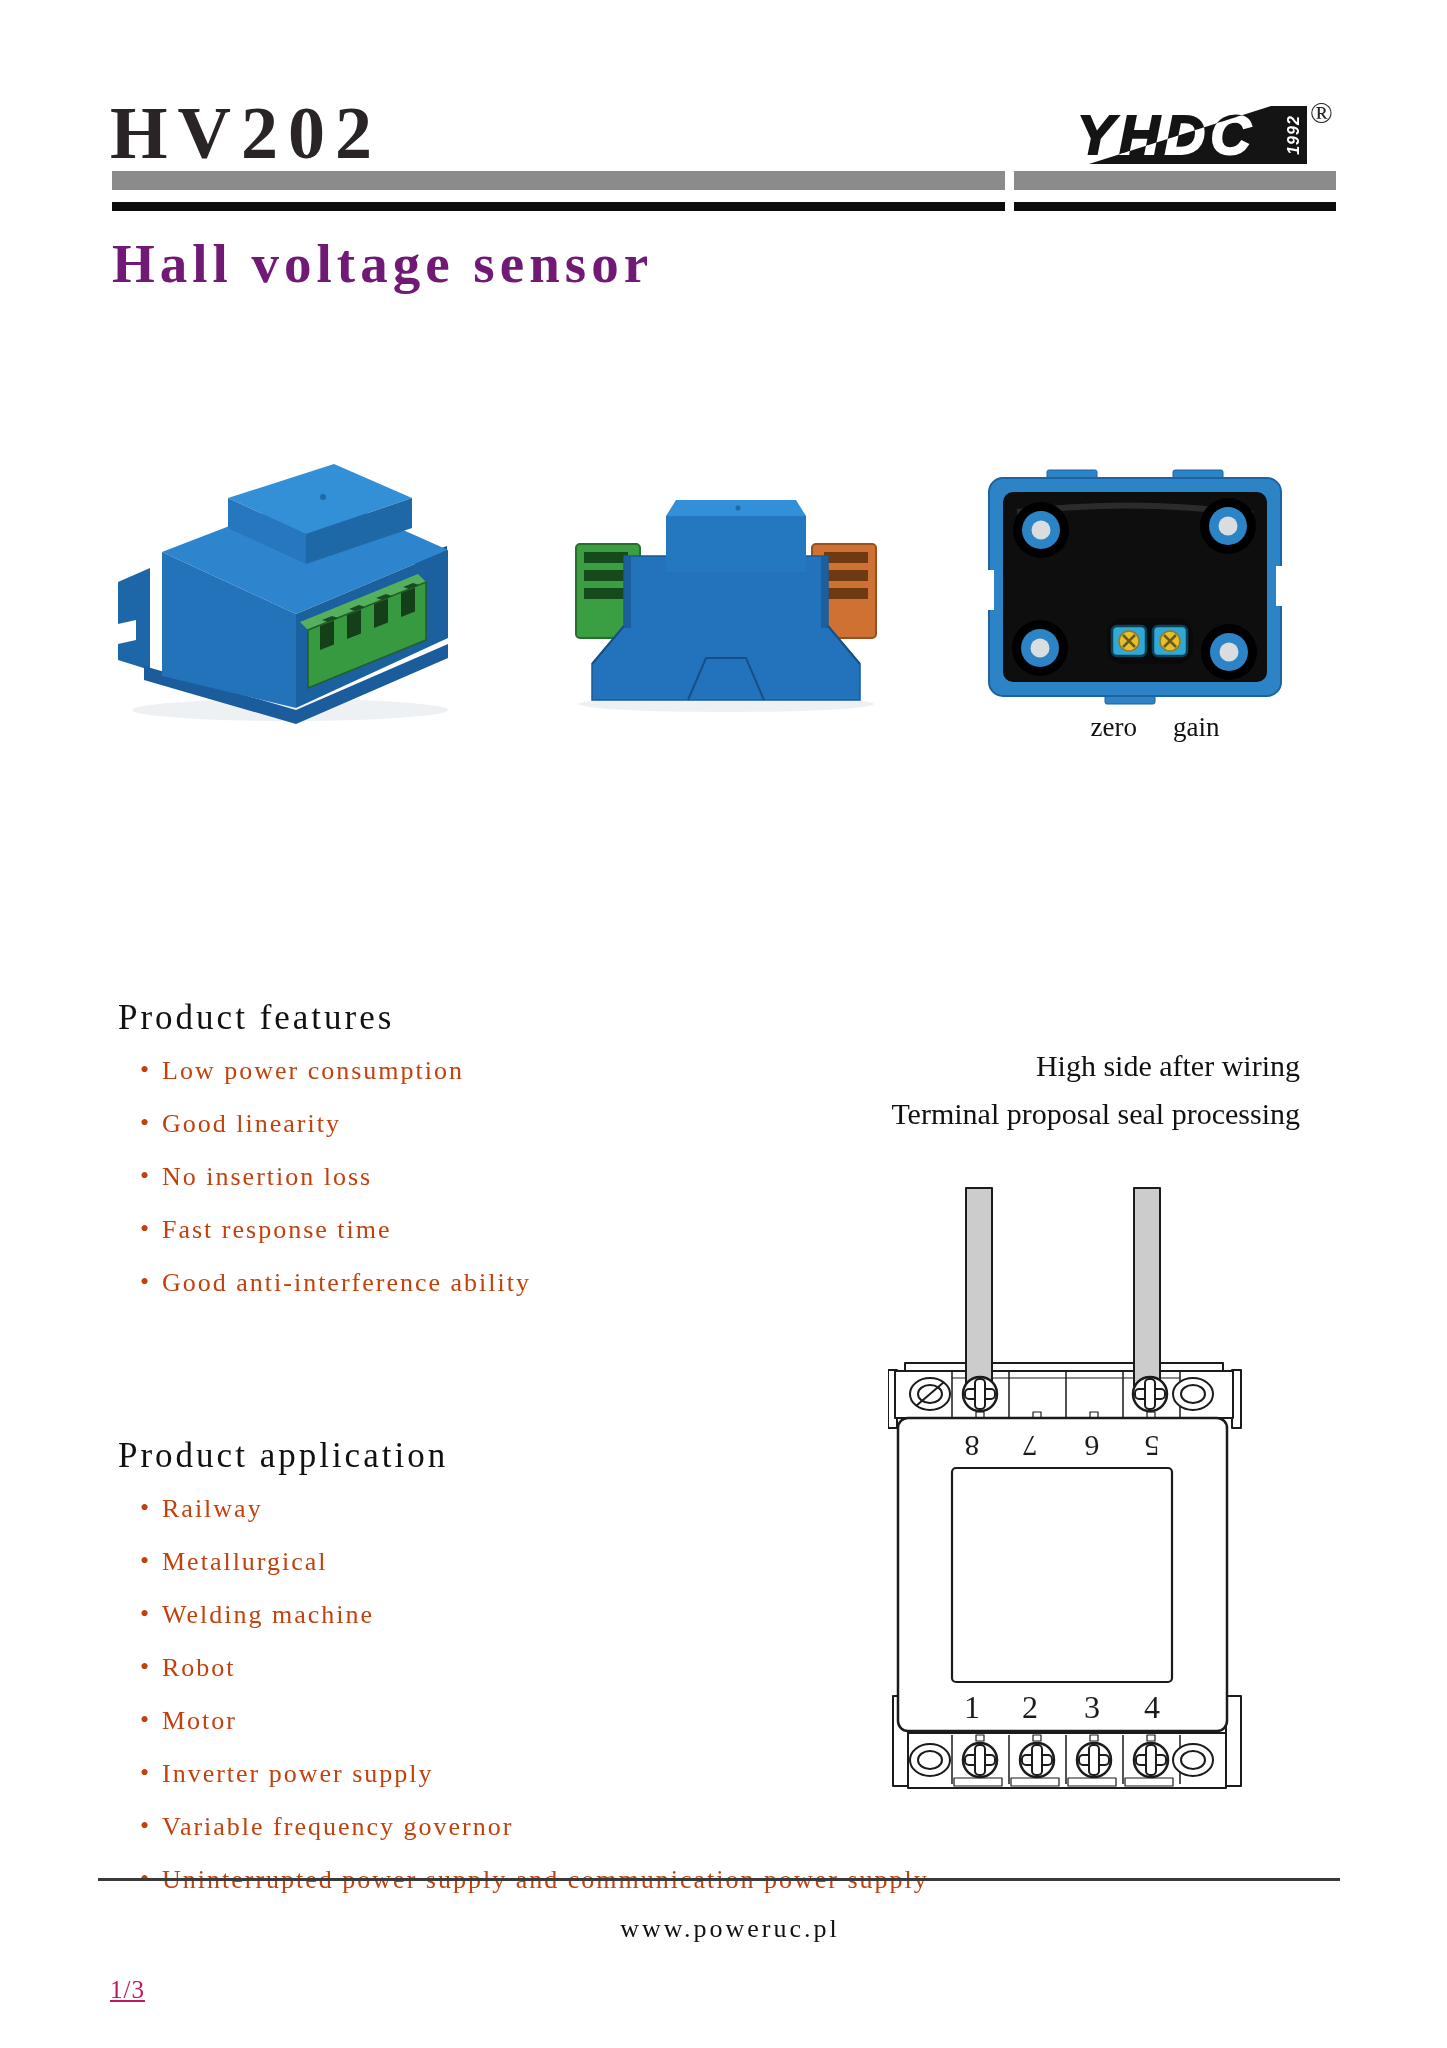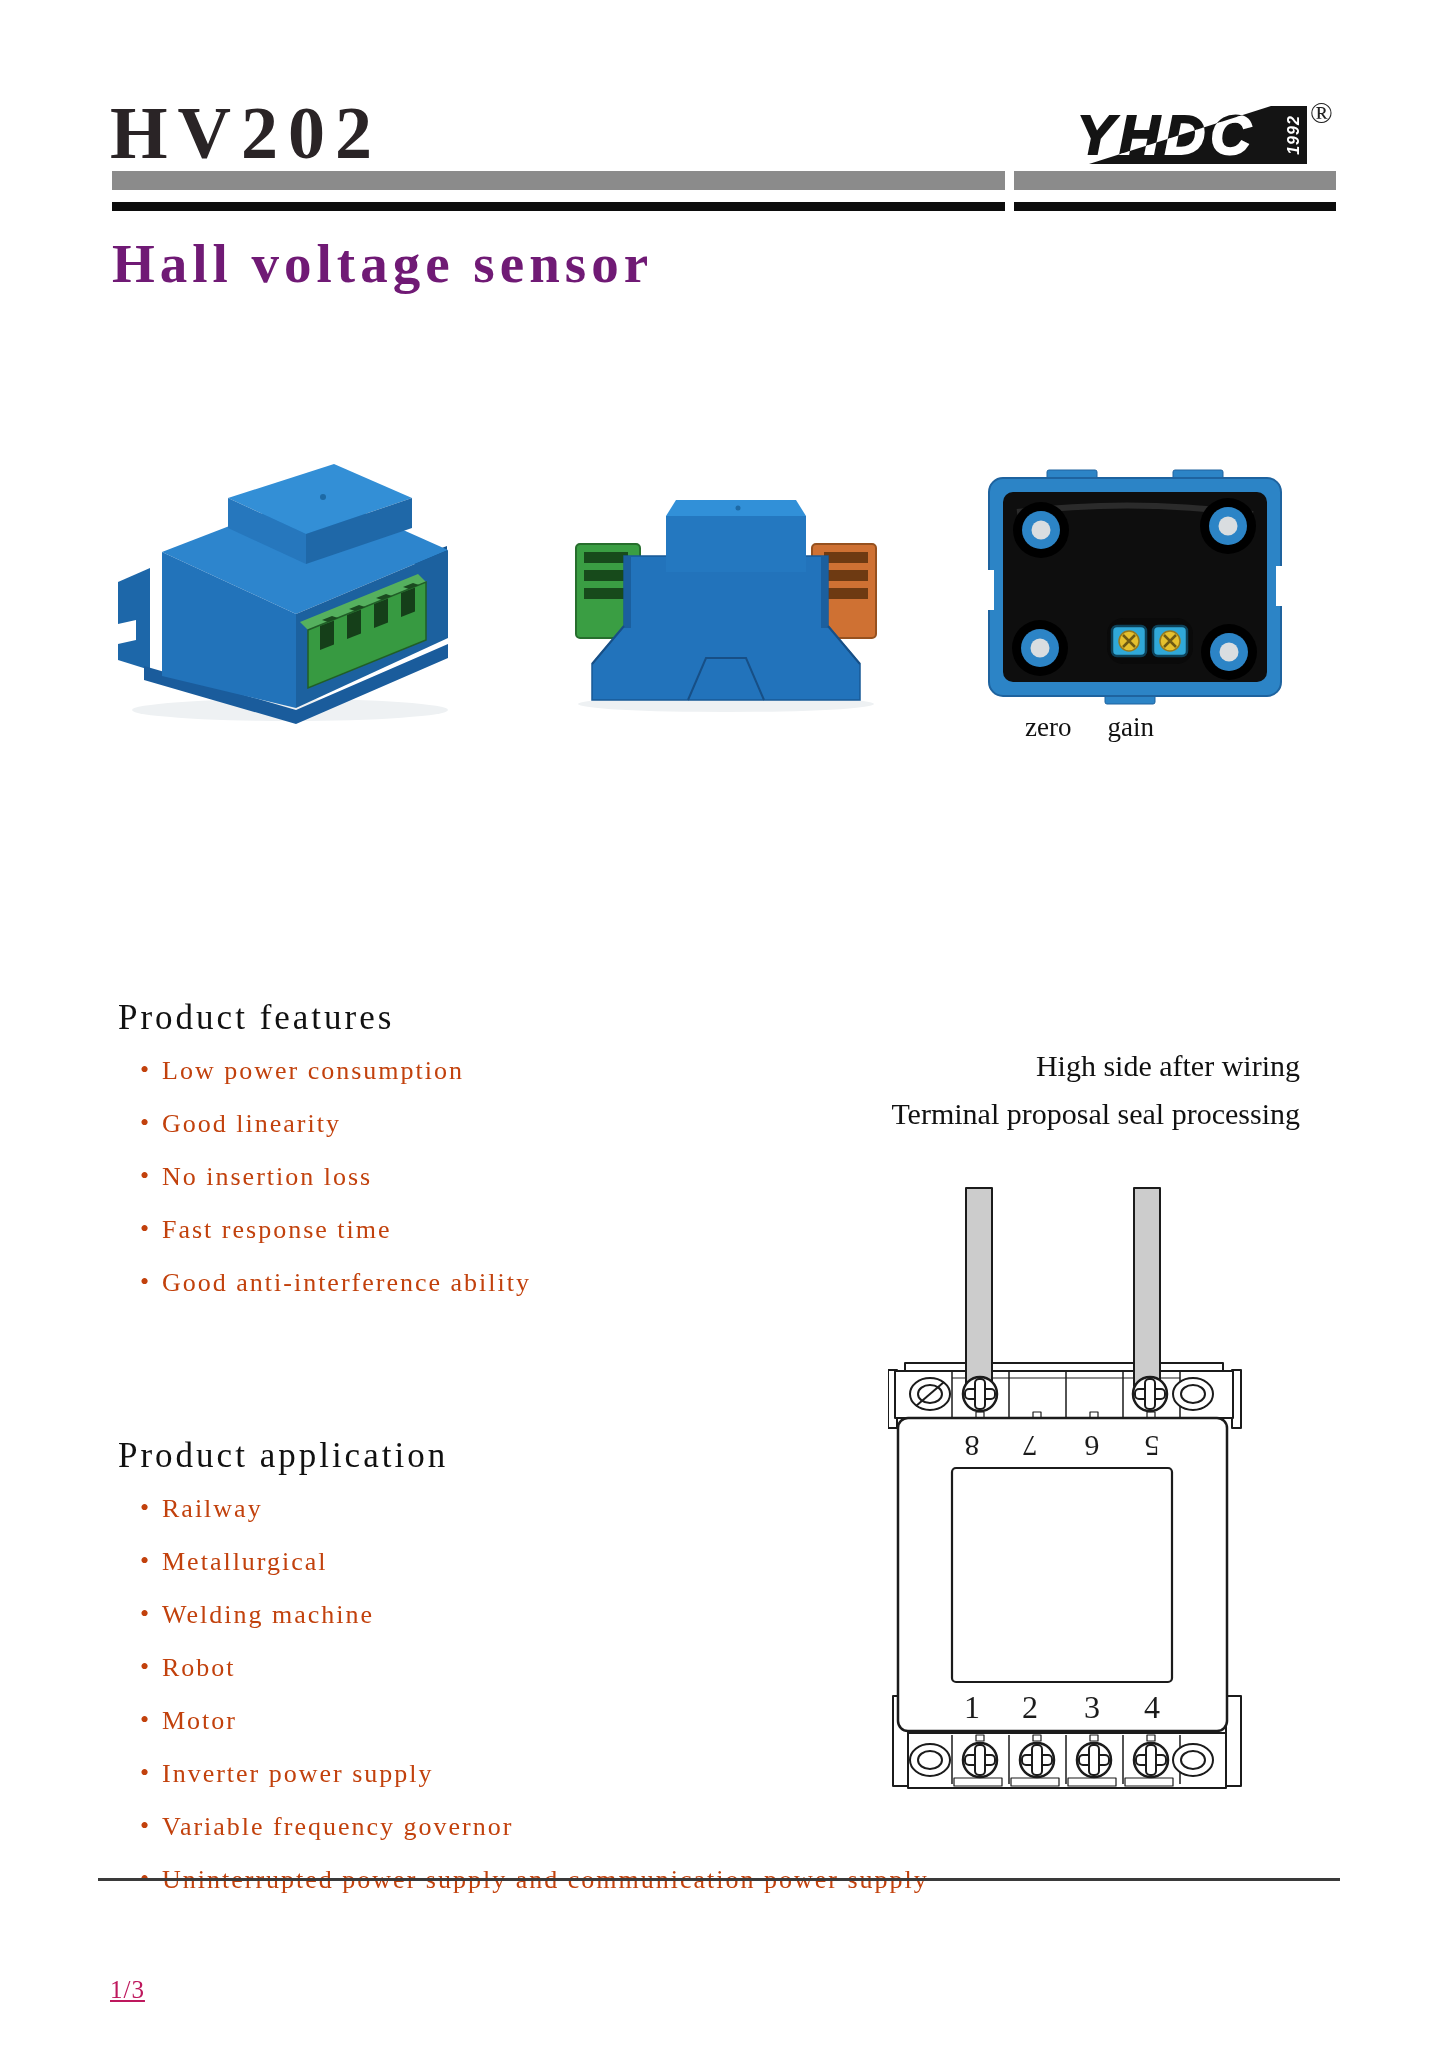--- a/index.html
+++ b/index.html
@@ -23,21 +23,21 @@
   .bar-black.b2 { left:1014px; width:322px; }
 
   .page-title { left:112px; top:216px; font-size:55px; letter-spacing:5px; color:#701a75; }
   .description { left:112px; top:300px; width:1260px; font-size:25px; line-height:35px; letter-spacing:1.5px; color:#111; }
   .description span { display:block; }
 
   
   .photo1 { left:110px; top:418px; width:350px; height:294px; }
   .photo2 { left:558px; top:442px; width:336px; height:256px; }
   .photo3 { left:985px; top:452px; width:300px; height:238px; }
-  .pot-labels { left:1025px; top:696px; width:260px; display:flex; gap:36px; font-size:27px; color:#111; }
+  .pot-labels { left:1025px; top:696px; width:260px; display:flex; justify-content:center; gap:36px; font-size:27px; color:#111; }
 
   
   .section { width:1160px; }
   .section h3 { font-size:35px; font-weight:normal; letter-spacing:3px; color:#111; margin-bottom:18px; }
   .section ul { list-style:none; margin-left:22px; }
   .section li { position:relative; font-size:26px; letter-spacing:2px; color:#c2410c; margin-bottom:23px; padding-left:22px; }
   .section li::before { content:"\2022"; position:absolute; left:0; top:-1px; font-size:26px; }
   .features { left:118px; top:982px; }
   .applications { left:118px; top:1420px; }
 
@@ -311,15 +311,16 @@
       <li><span>Welding machine</span></li>
       <li><span>Robot</span></li>
       <li><span>Motor</span></li>
       <li><span>Inverter power supply</span></li>
       <li><span>Variable frequency governor</span></li>
       <li><span>Uninterrupted power supply and communication power supply</span></li>
     </ul>
   </div>
 
   <div class="abs footer-rule"></div>
+  <div class="abs website">www.poweruc.pl</div>
   <div class="abs page-num">1/3</div>
 
 </div>
 
 </body></html>

